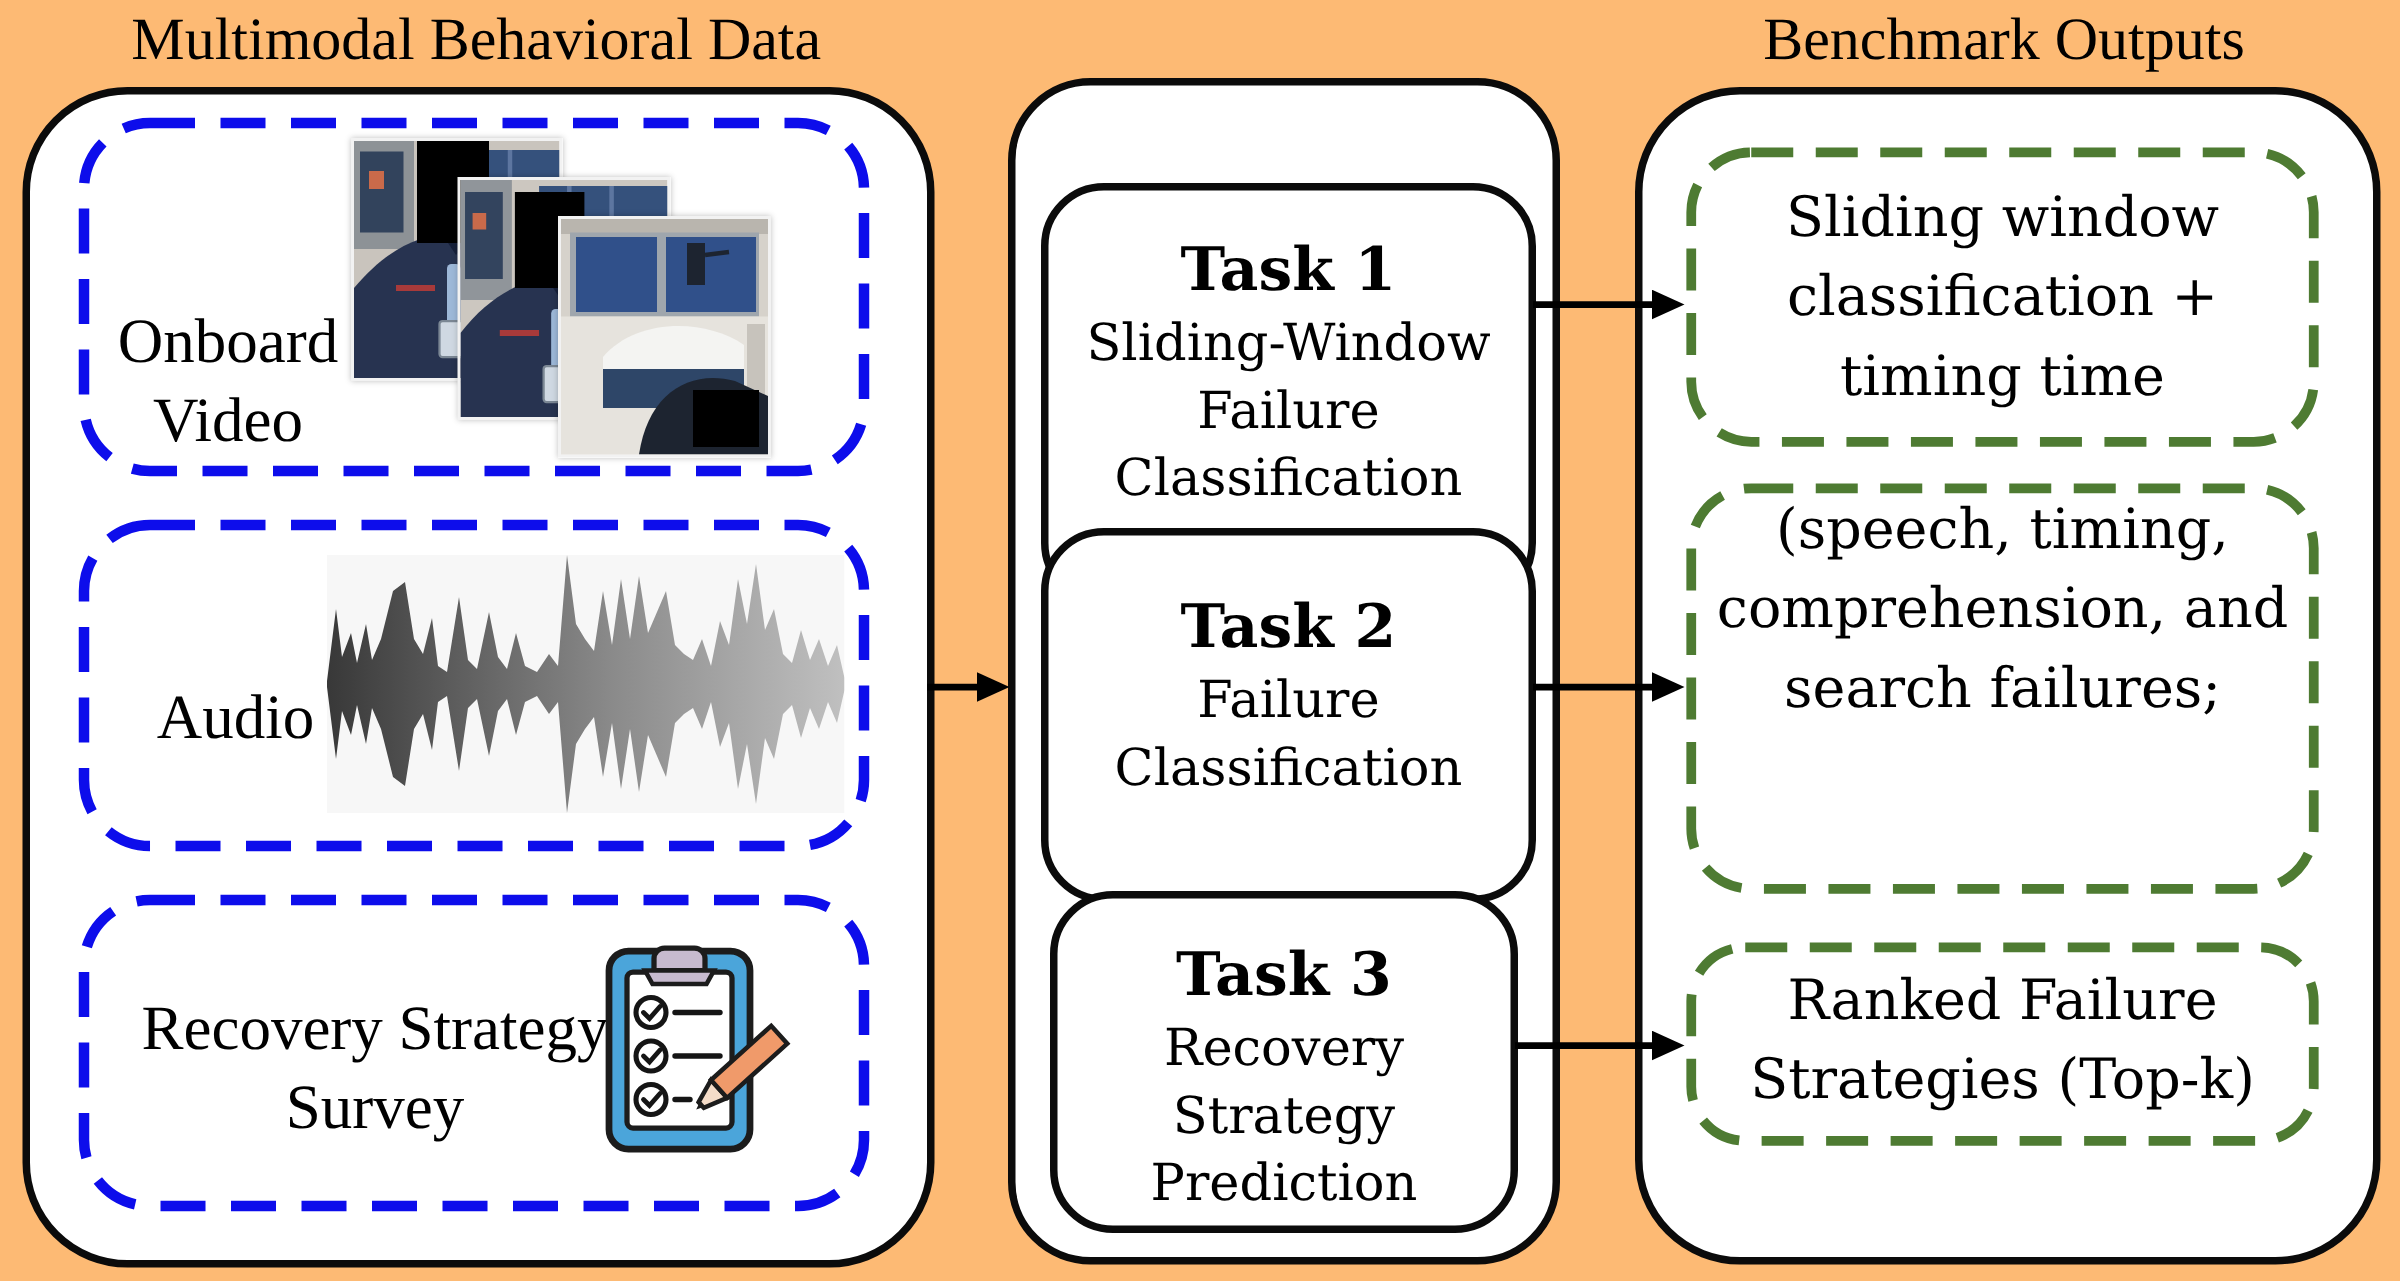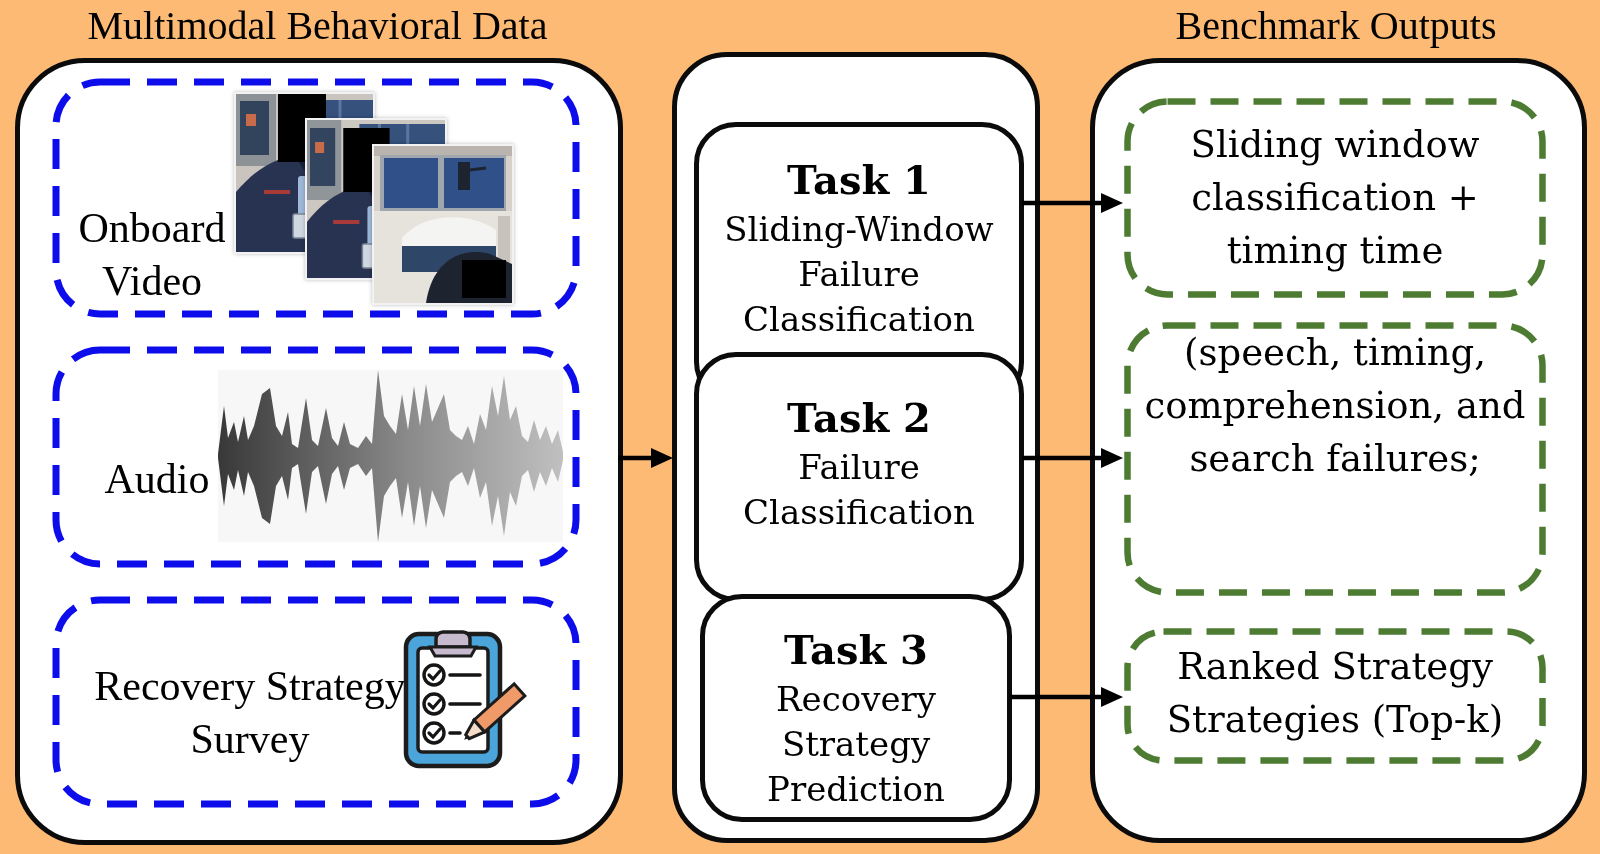--- a/index.html
+++ b/index.html
@@ -177,21 +177,21 @@
       <div class="out-line">comprehension, and</div>
       <div class="out-line">search failures;</div>
     </div>
   </div>
 
   <div class="dashedbox" style="left:1124px;top:628px;width:422px;height:136px;">
     <svg class="borderlayer" viewBox="0 0 422 136">
       <rect x="3.5" y="3.5" width="415" height="129" rx="36" fill="none" stroke="#4e7b32" stroke-width="6.5" stroke-dasharray="28 15"></rect>
     </svg>
     <div class="abs" style="left:0;top:12px;width:422px;">
-      <div class="out-line">Ranked Strategy</div>
+      <div class="out-line">Ranked Failure</div>
       <div class="out-line">Strategies (Top-k)</div>
     </div>
   </div>
 
   <svg class="abs" style="left:0;top:0;pointer-events:none;" width="1600" height="854" viewBox="0 0 1600 854">
     <defs>
       <marker id="ah" markerUnits="userSpaceOnUse" markerWidth="24" markerHeight="22" refX="1" refY="10" orient="auto">
         <path d="M0,0 L22,10 L0,20 Z" fill="#000"></path>
       </marker>
     </defs>

